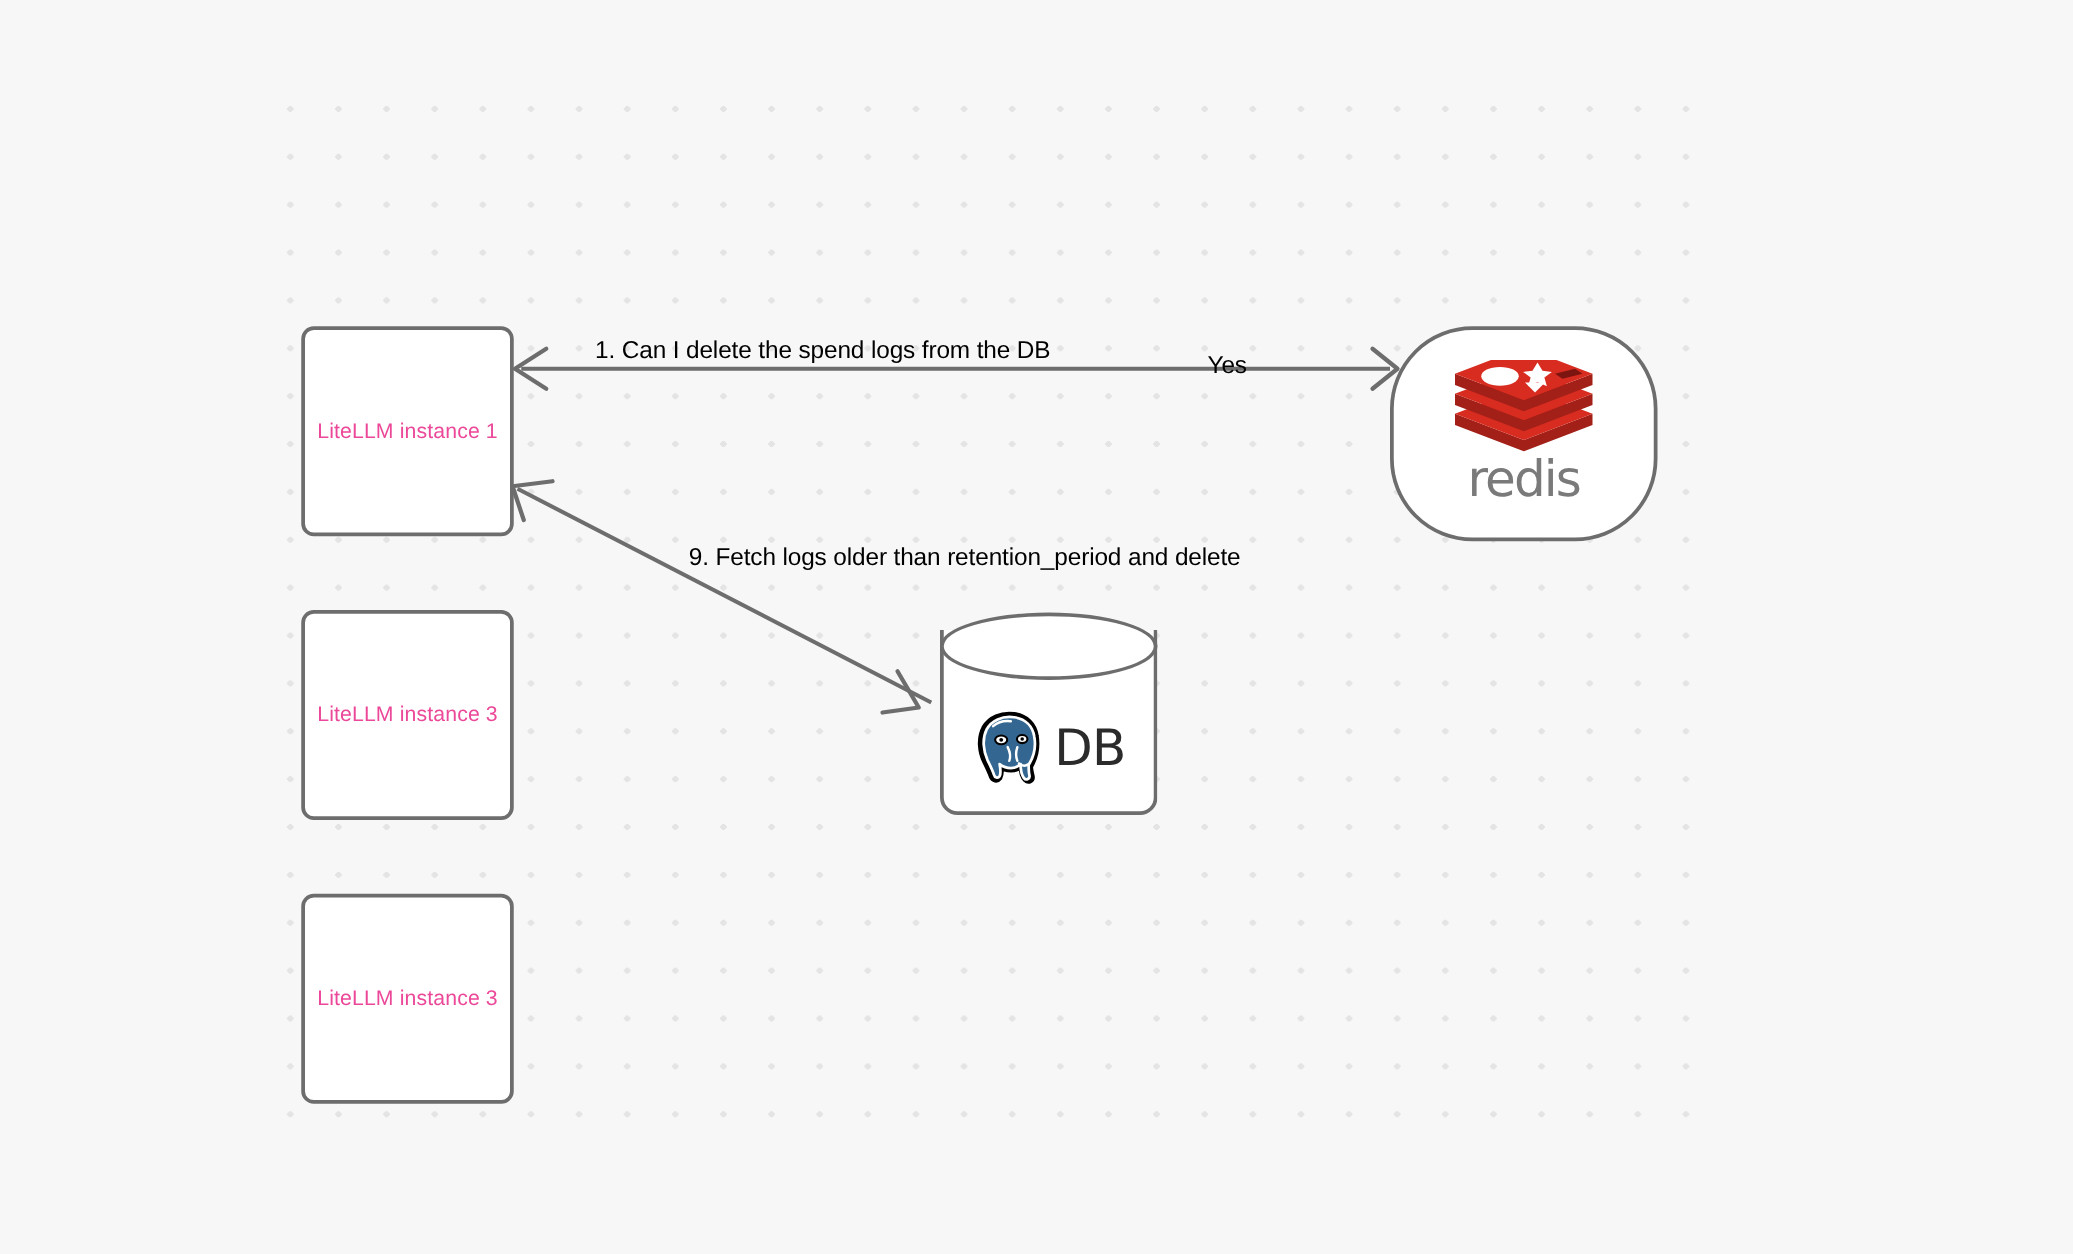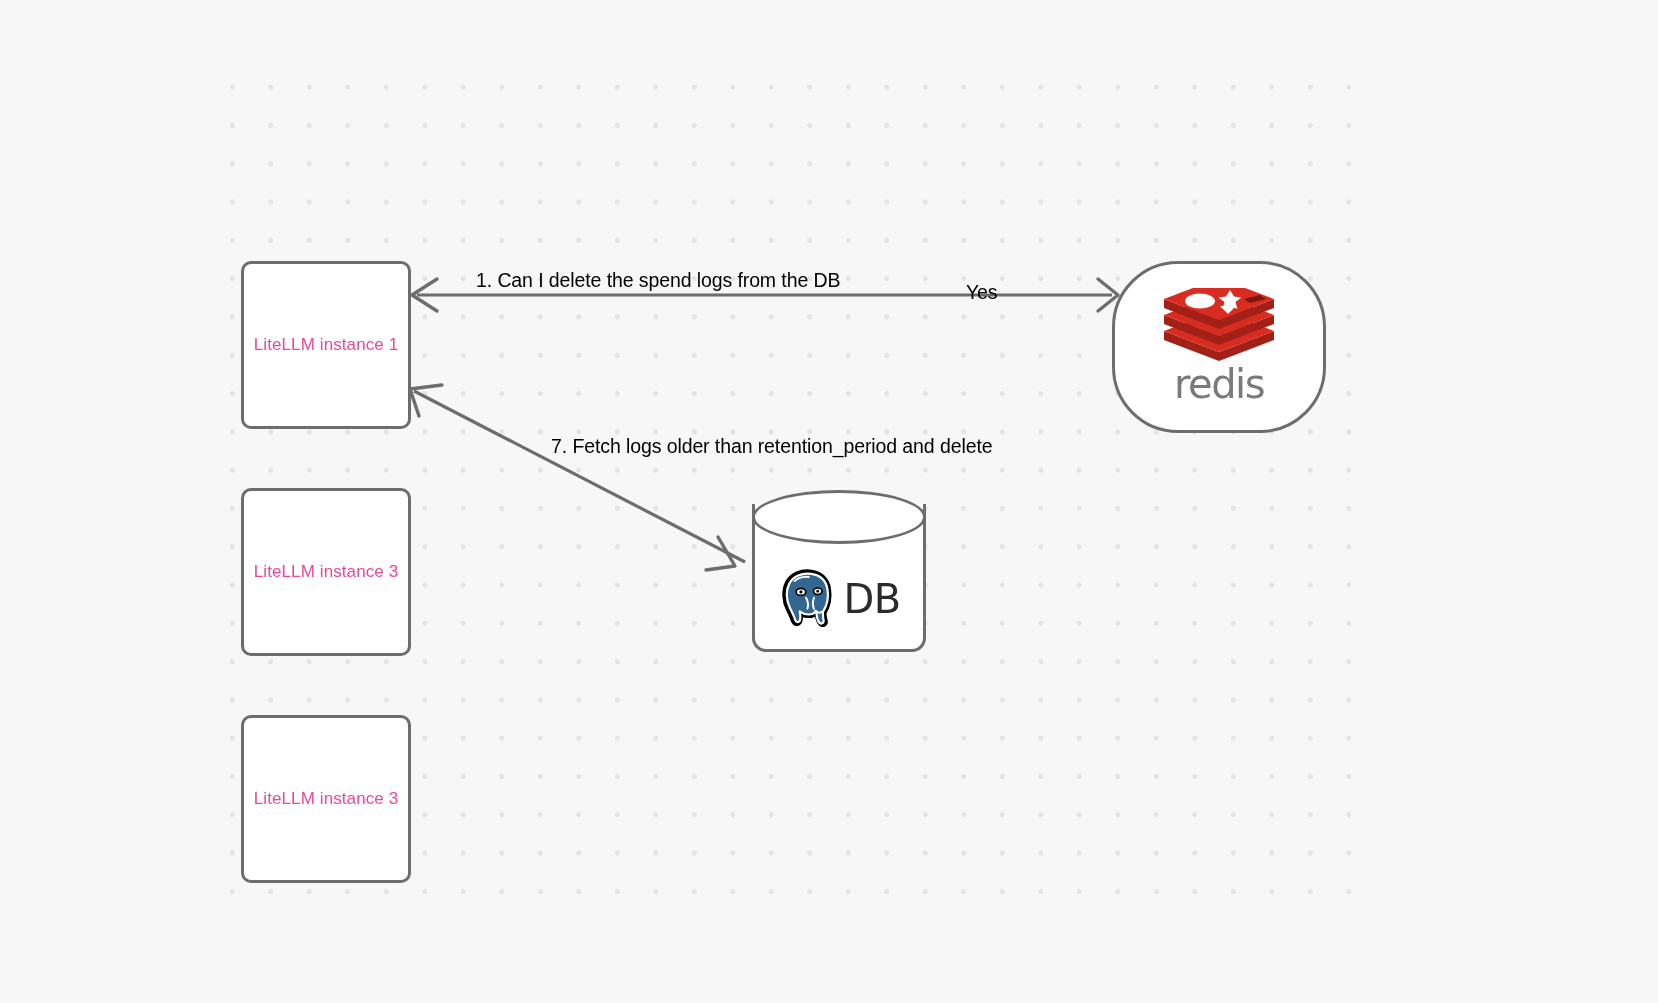--- a/index.html
+++ b/index.html
@@ -190,21 +190,21 @@
       <polyline points="442,385 410,389 419,416" fill="none" stroke="#6d6d6d" stroke-width="3.4" stroke-linecap="round" stroke-linejoin="round"></polyline>
 
       <polyline points="718,537 735,566 706,570" fill="none" stroke="#6d6d6d" stroke-width="3.4" stroke-linecap="round" stroke-linejoin="round"></polyline>
     </g>
   </svg>
 
   <div class="edge-label" id="edge-label-1">1.  Can I delete the spend logs from the DB</div>
 
   <div class="edge-label" id="edge-label-1-yes">Yes</div>
 
-  <div class="edge-label" id="edge-label-2">7.  Fetch logs older than retention_period and delete</div>
+  <div class="edge-label" id="edge-label-2">9.  Fetch logs older than retention_period and delete</div>
 
   <div class="node-box" id="node-litellm-1">
     <span class="node-label">LiteLLM instance 1</span>
   </div>
 
   <div class="node-box" id="node-litellm-2">
     <span class="node-label">LiteLLM instance 3</span>
   </div>
 
   <div class="node-box" id="node-litellm-3">

